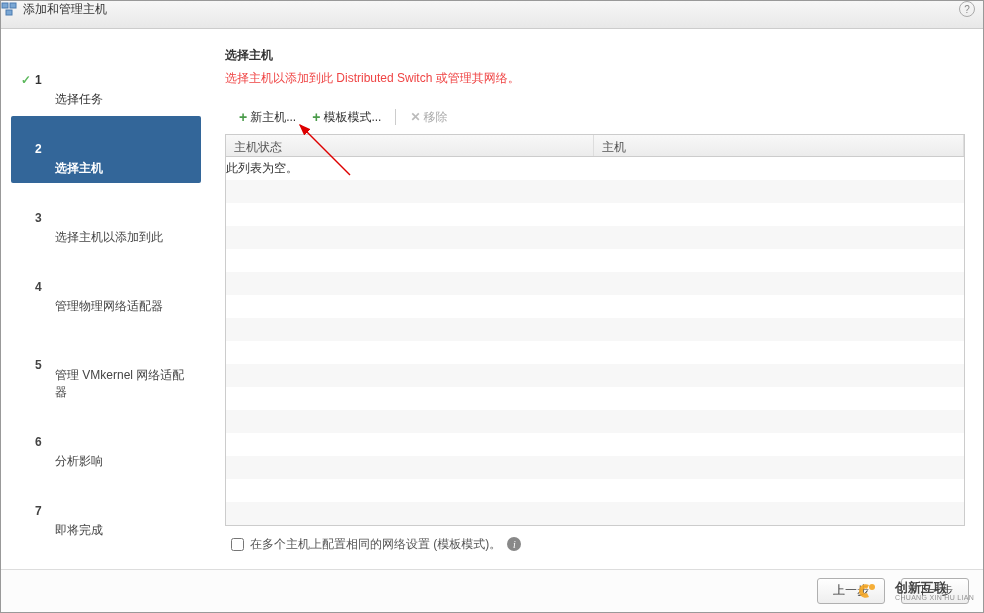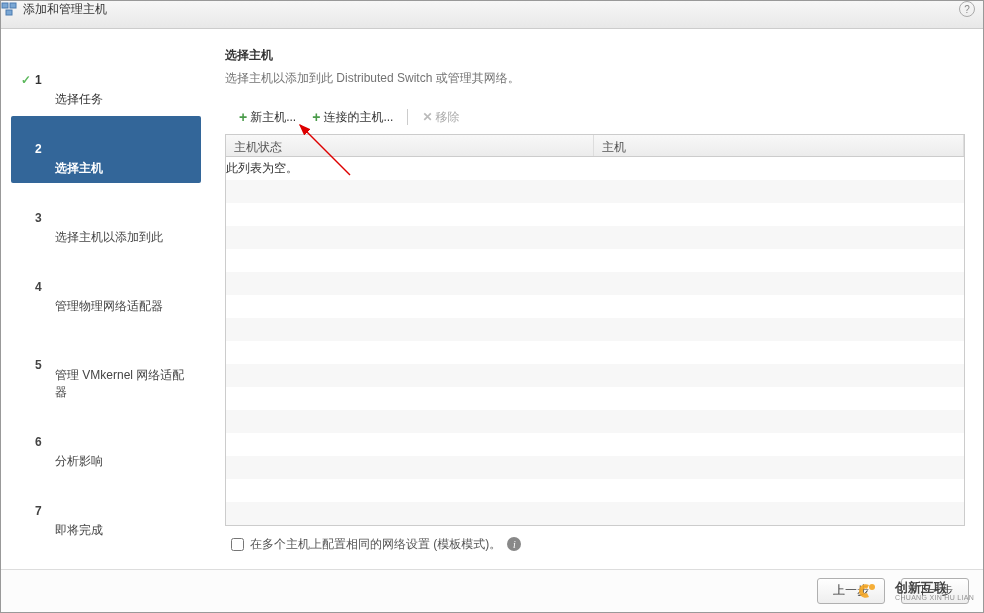--- a/index.html
+++ b/index.html
@@ -108,21 +108,21 @@
     }
     .main-header {
       margin-bottom: 14px;
     }
     .main-title {
       font-weight: bold;
       color: #333;
       margin-bottom: 6px;
     }
     .main-desc {
-      color: #737373;
+      color: #ef4444;
     }
     .toolbar {
       display: flex;
       align-items: center;
       padding: 6px 4px 6px 10px;
       gap: 8px;
     }
     .tb-btn {
       display: flex;
       align-items: center;
@@ -333,21 +333,21 @@
         <div class="main-desc">选择主机以添加到此 Distributed Switch 或管理其网络。</div>
       </div>
 
       <div class="toolbar">
         <div class="tb-btn">
           <span class="plus-icon">+</span>
           <span>新主机...</span>
         </div>
         <div class="tb-btn">
           <span class="plus-icon">+</span>
-          <span>连接的主机...</span>
+          <span>模板模式...</span>
         </div>
         <div class="tb-sep"></div>
         <div class="tb-btn disabled">
           <span class="x-icon">✕</span>
           <span>移除</span>
         </div>
       </div>
 
       <div class="table-container">
         <div class="table-header">

